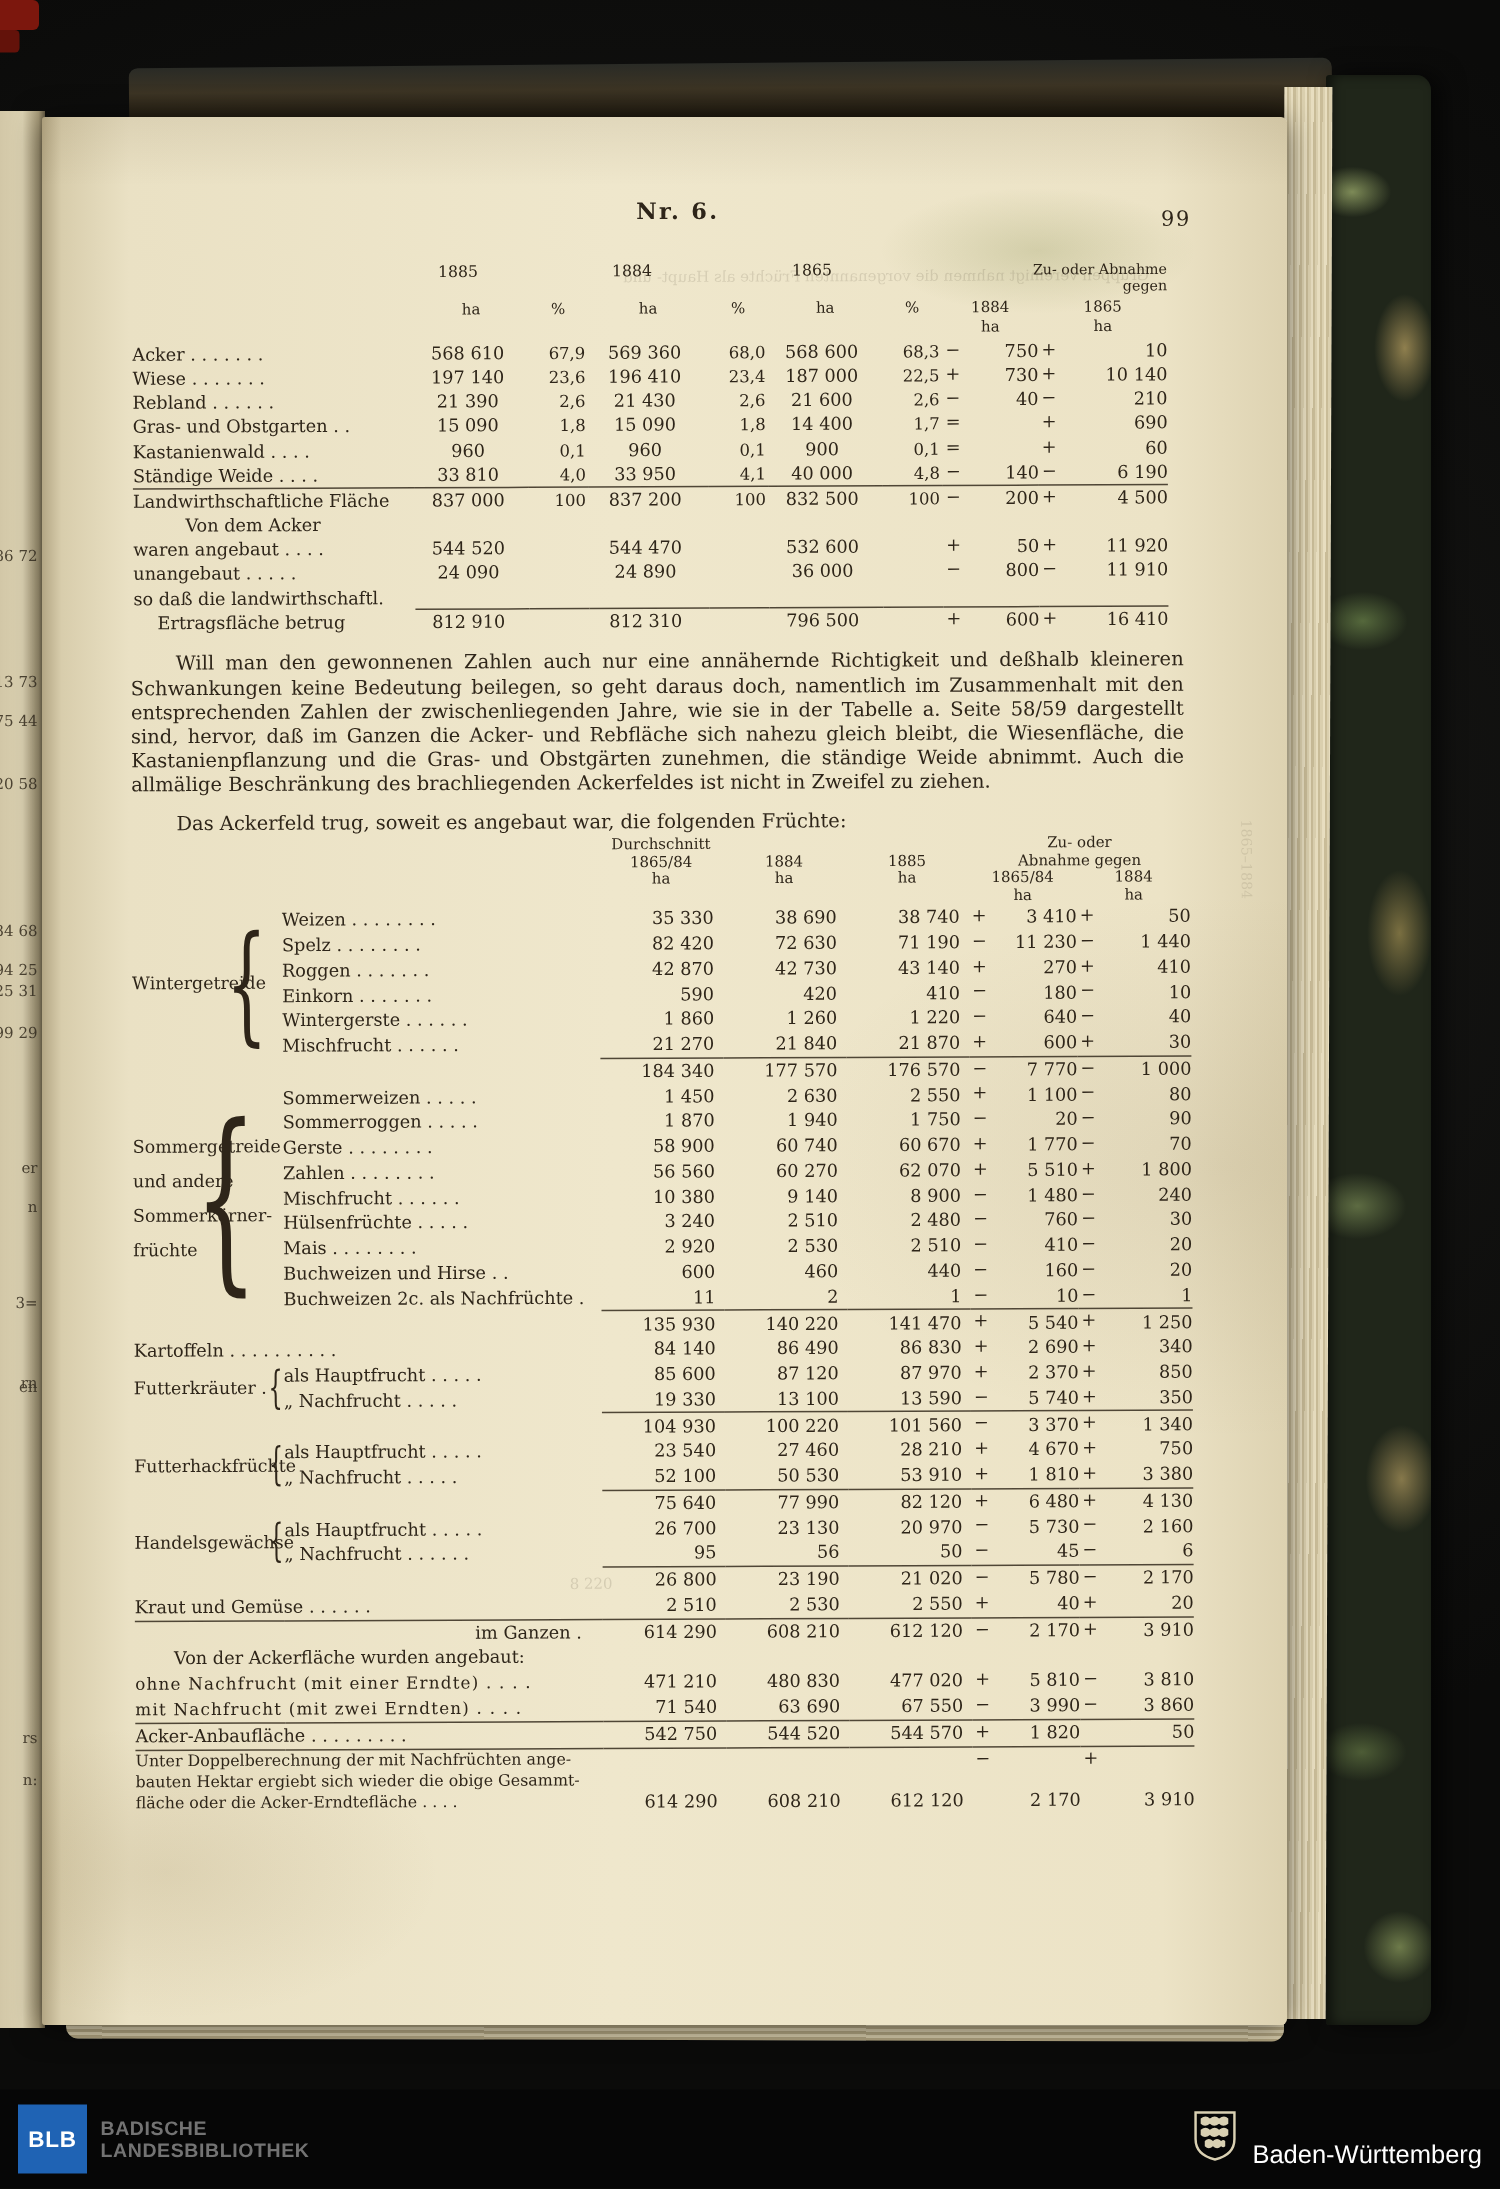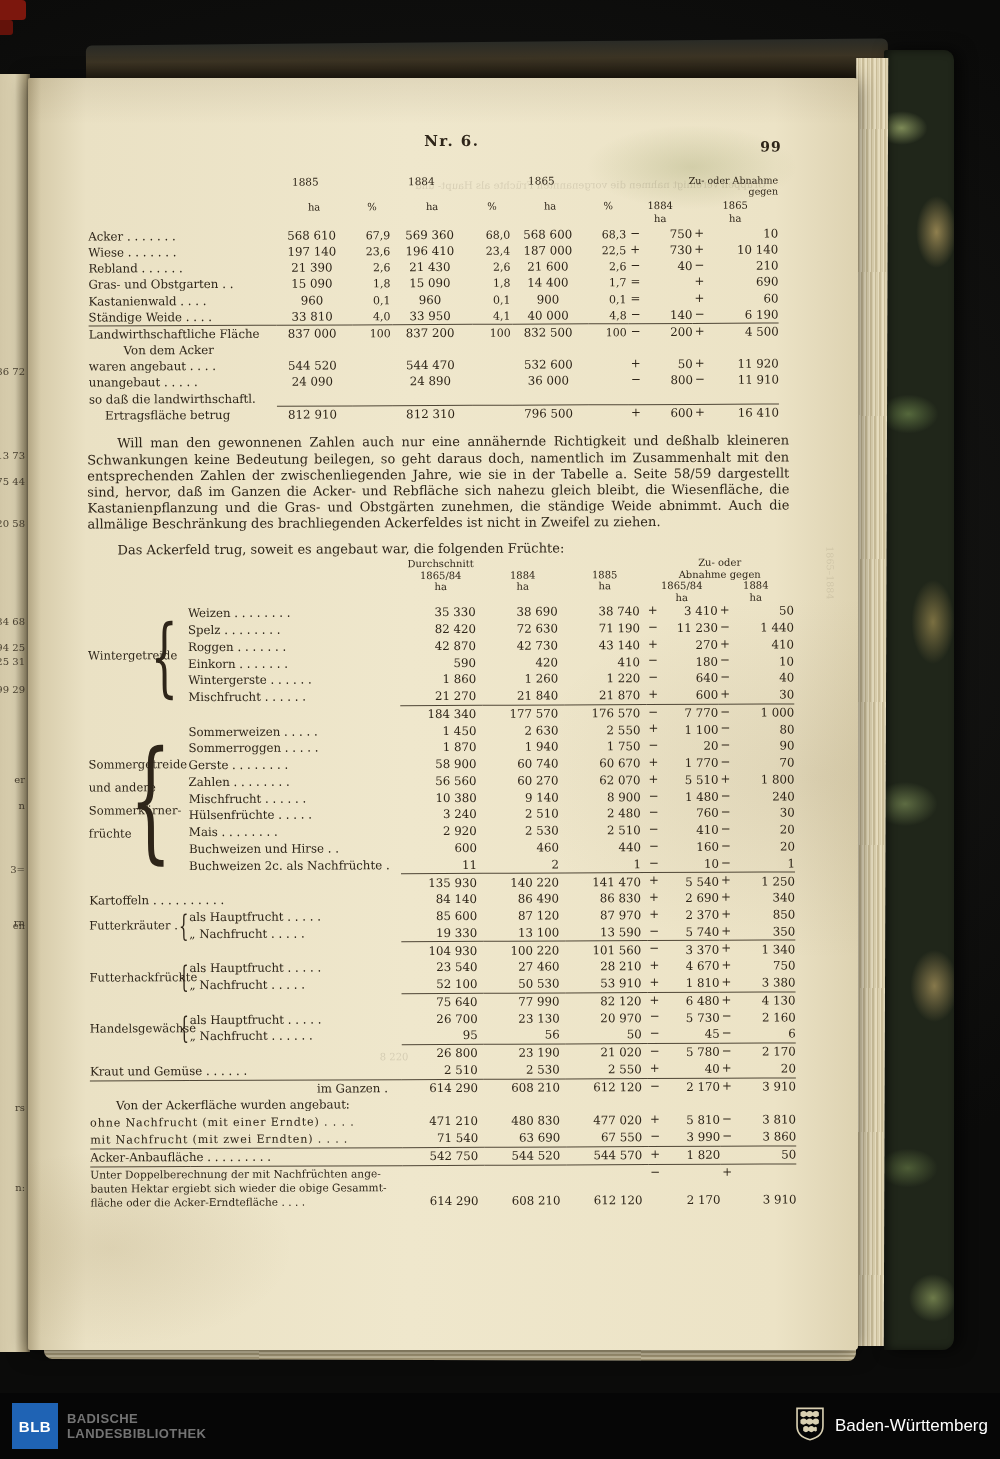--- a/index.html
+++ b/index.html
@@ -36,21 +36,21 @@
 .page{position:absolute;left:28px;top:78px;width:830px;height:1272px;border-radius:2px 4px 4px 2px;overflow:hidden;
   background:
    radial-gradient(150px 60px at 80% 7%, rgba(118,128,62,.22), transparent 70%),
    radial-gradient(260px 140px at 10% 92%, rgba(120,95,45,.12), transparent 70%),
    radial-gradient(420px 260px at 95% 55%, rgba(105,85,45,.10), transparent 70%),
    linear-gradient(180deg, rgba(95,75,40,.10) 0, rgba(95,75,40,0) 46px),
    linear-gradient(90deg,#b3a684 0,#d8cdac 13px,#eae1c4 58px,#efe7cc 46%,#ece3c6 90%,#ddd2b1 100%);
   box-shadow:0 2px 20px rgba(0,0,0,.55);color:#2e2519}
 .content{position:relative;padding:54px 38px 0 60px;transform:rotate(-.25deg)}
 .hdr{position:relative;text-align:center;font-size:15px;font-weight:bold;letter-spacing:1.5px}
-.pageno{position:absolute;right:36px;top:8px;font-size:14px;font-weight:bold;letter-spacing:1px}
+.pageno{position:absolute;right:24px;top:8px;font-size:14px;font-weight:normal;letter-spacing:1px}
 .ghost{position:absolute;color:#3a3020;pointer-events:none}
 .ghost.g-top{top:102px;left:300px;width:440px;font-size:10px;opacity:.13;transform:scaleX(-1)}
 .ghost.g-right{right:22px;top:470px;writing-mode:vertical-rl;font-size:9.5px;opacity:.11}
 .ghost.g-bottom{bottom:148px;left:350px;font-size:10px;opacity:.14}
 
 table{border-collapse:collapse;table-layout:fixed}
 th,td{font-weight:normal;vertical-align:baseline}
 .t1{width:690px;margin:24px 0 0 2px;font-size:11.8px}
 .t1 td,.t1 th{padding:1px 0;line-height:1.2}
 .t1 thead th{font-size:10px;text-align:left;line-height:1.15}
@@ -83,21 +83,21 @@
 .t2 .secthead .lcell{padding-left:26px}
 .t2 .sperr .lcell{letter-spacing:.8px;font-size:11.2px}
 .t2 .note .lcell{white-space:pre-line;font-size:10.6px;line-height:1.3}
 .t2 .note td{vertical-align:bottom}
 
 .footer{position:absolute;left:0;bottom:0;width:1000px;height:66px;background:#060606;
   display:flex;align-items:center;padding:0 12px;font-family:"Liberation Sans",sans-serif}
 .blb{width:46px;height:46px;background:#1f63b4;color:#fff;font-weight:bold;font-size:15px;
   display:flex;align-items:center;justify-content:center;letter-spacing:.5px}
 .libname{margin-left:9px;color:#737373;font-weight:bold;font-size:13px;line-height:1.18;letter-spacing:.4px}
-.rgt{margin-left:auto;display:flex;align-items:center;gap:10px}
+.rgt{margin-left:auto;display:flex;align-items:flex-end;gap:10px}
 .region{color:#fff;font-size:17px}
 </style>
 </head>
 <body>
 
 <div class="scene">
 
   <div class="topedge"></div>
   <div class="cover"></div>
   <div class="fore"></div>
@@ -111,21 +111,21 @@
       <div class="frag" style="top: 444px;">20 58</div>
       <div class="frag" style="top: 542px;">34 68</div>
       <div class="frag" style="top: 568px;">94 25</div>
       <div class="frag" style="top: 582px;">25 31</div>
       <div class="frag" style="top: 610px;">99 29</div>
       <div class="frag" style="top: 700px;">er</div>
       <div class="frag" style="top: 726px;">n</div>
       <div class="frag" style="top: 790px;">3=</div>
       <div class="frag" style="top: 846px;">en</div>
       <div class="frag" style="top: 843px;">rn</div>
-      <div class="frag" style="top: 1028px;">rs</div>
+      <div class="frag" style="top: 1080px;">rs</div>
       <div class="frag" style="top: 1108px;">n:</div>
     </div>
 
   <div class="page">
     <div class="content">
       <div class="ghost g-top">Gruppen vereinigt nahmen die vorgenannten Früchte als Haupt- und</div>
       <div class="ghost g-right">1865–1884</div>
       <div class="ghost g-bottom">8 220</div>
 
       <div class="hdr">

